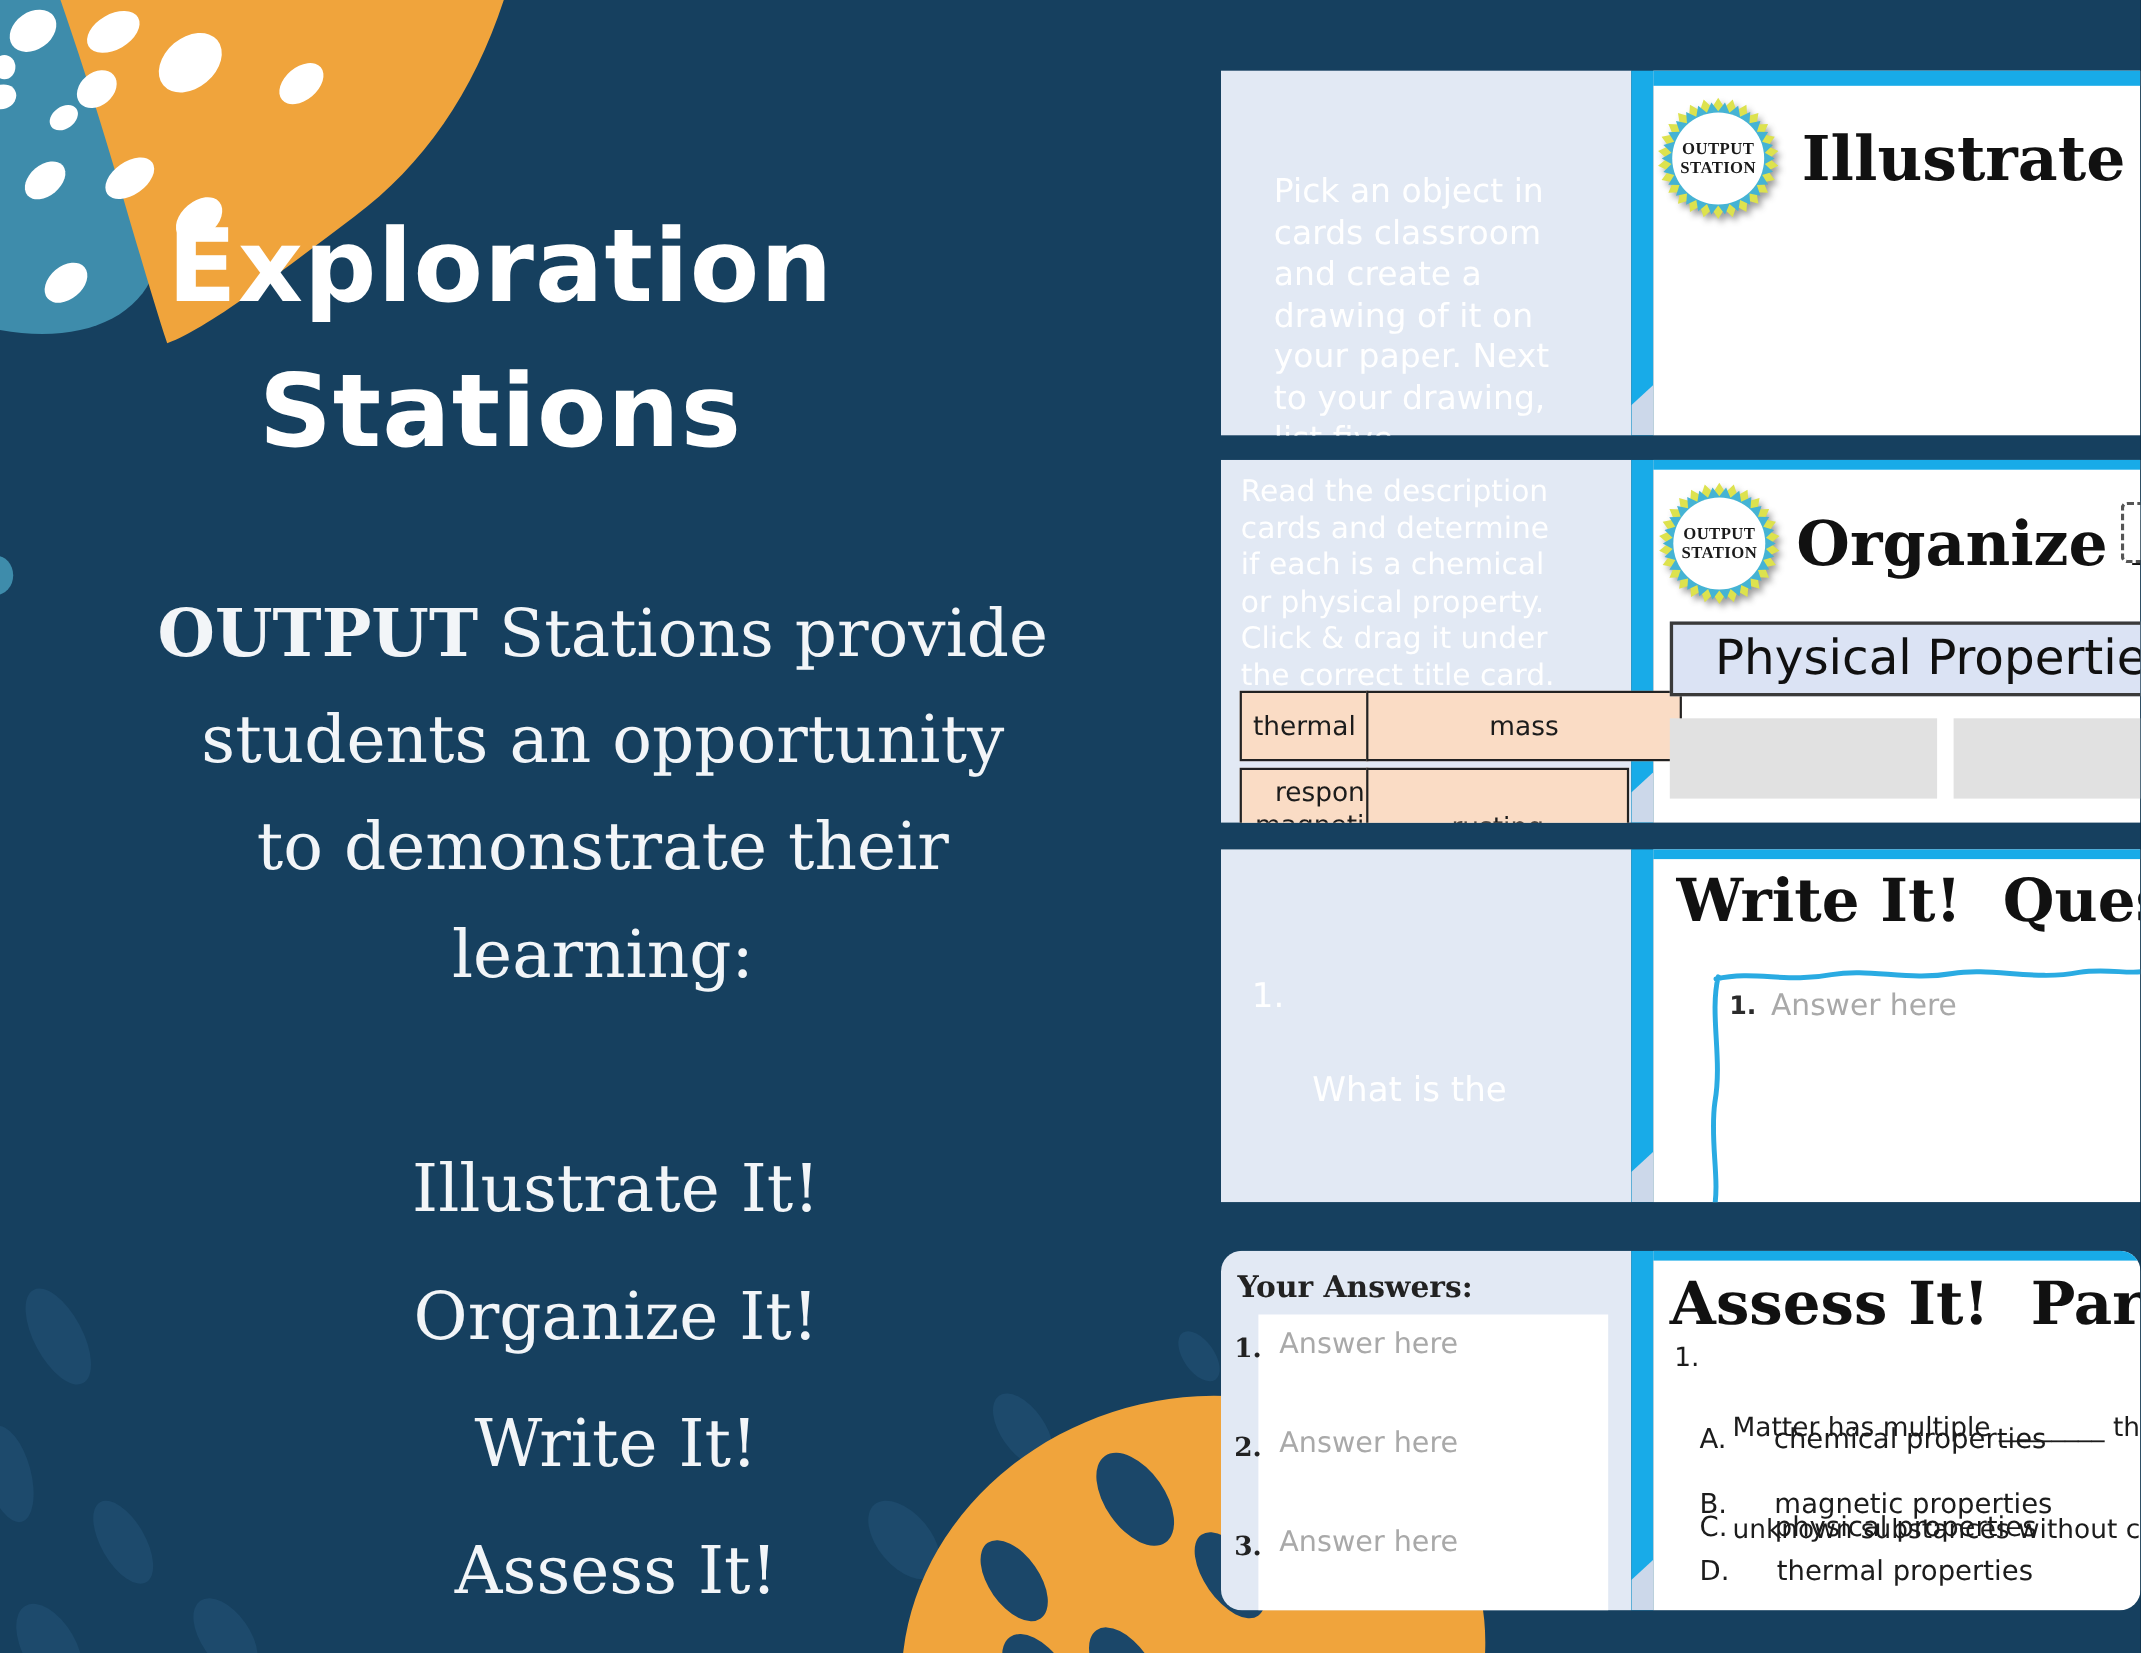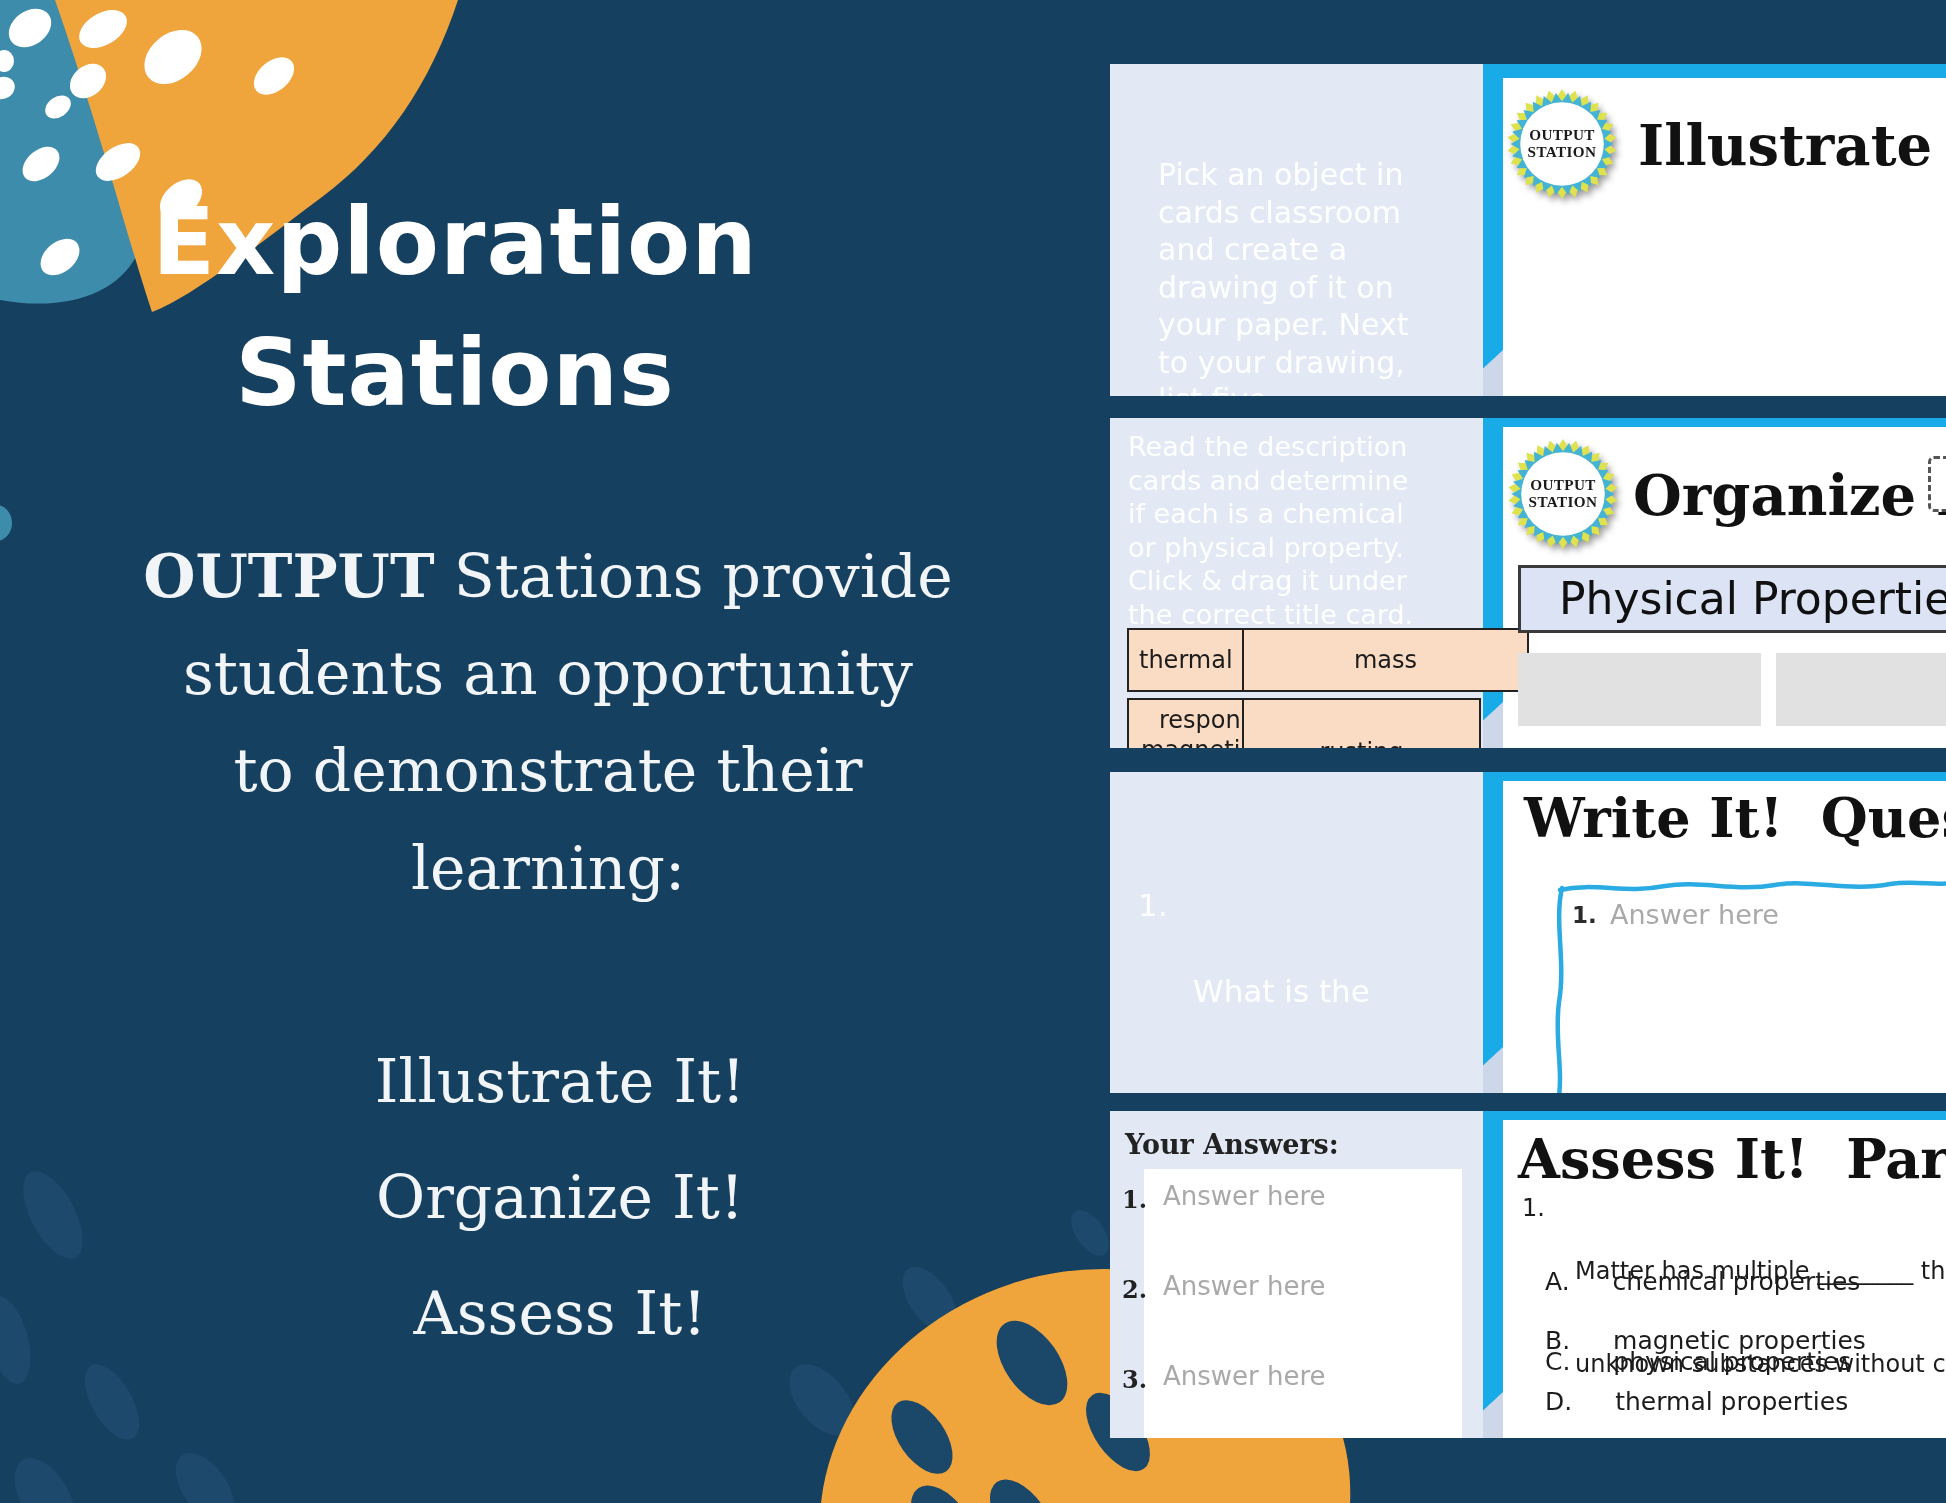--- a/index.html
+++ b/index.html
@@ -111,20 +111,21 @@
   <div class="slide-body">
     <div><b>OUTPUT</b><span> Stations provide</span></div>
     <div>students an opportunity</div>
     <div>to demonstrate their</div>
     <div>learning:</div>
   </div>
 
   <div class="slide-list">
     <div>Illustrate It!</div>
     <div>Organize It!</div>
+    <div>Write It!</div>
     <div>Assess It!</div>
   </div>
 
   <div class="card" style="top:64px;height:332px;">
     <div class="panel"></div>
     <div class="strip"></div>
     <div class="strip-wedge" style="top:286px;"></div>
     <div class="white"></div>
     <div class="topband" style="height:14px;"></div>
 
@@ -216,21 +217,21 @@
     <div class="card-title" style="left:414px;top:14px;font-size:54px;">Write It!  Questio</div>
 
     <svg style="position:absolute;left:440px;top:100px;" width="400" height="230" viewBox="0 0 400 230">
       <path d="M 10,18 C 45,10 75,22 115,14 C 150,8 185,20 225,13 C 260,7 300,20 340,12 C 365,8 385,14 400,11
                M 12,16 C 4,50 16,90 9,130 C 4,165 14,200 8,230" fill="none" stroke="#2aabe2" stroke-width="4.5" stroke-linecap="round"></path>
     </svg>
     <div class="num" style="position:absolute;left:462px;top:130px;font-size:23px;">1.</div>
     <div class="ph" style="position:absolute;left:500px;top:127px;font-size:27px;">Answer here</div>
   </div>
 
-  <div class="card" style="top:1111px;height:327px;">
+  <div class="card" style="top:1137px;height:327px;border-radius:19px;">
     <div class="panel"></div>
     <div class="strip"></div>
     <div class="strip-wedge" style="top:281px;"></div>
     <div class="white"></div>
     <div class="topband" style="height:9px;"></div>
 
     <div class="serif-num" style="position:absolute;left:15px;top:18px;font-size:27px;">Your Answers:</div>
     <div class="answers-box" style="left:34px;top:58px;width:318px;height:269px;"></div>
     <div class="serif-num" style="position:absolute;left:12px;top:74px;font-size:24px;">1.</div>
     <div class="ph" style="position:absolute;left:53px;top:70px;font-size:26px;">Answer here</div>

